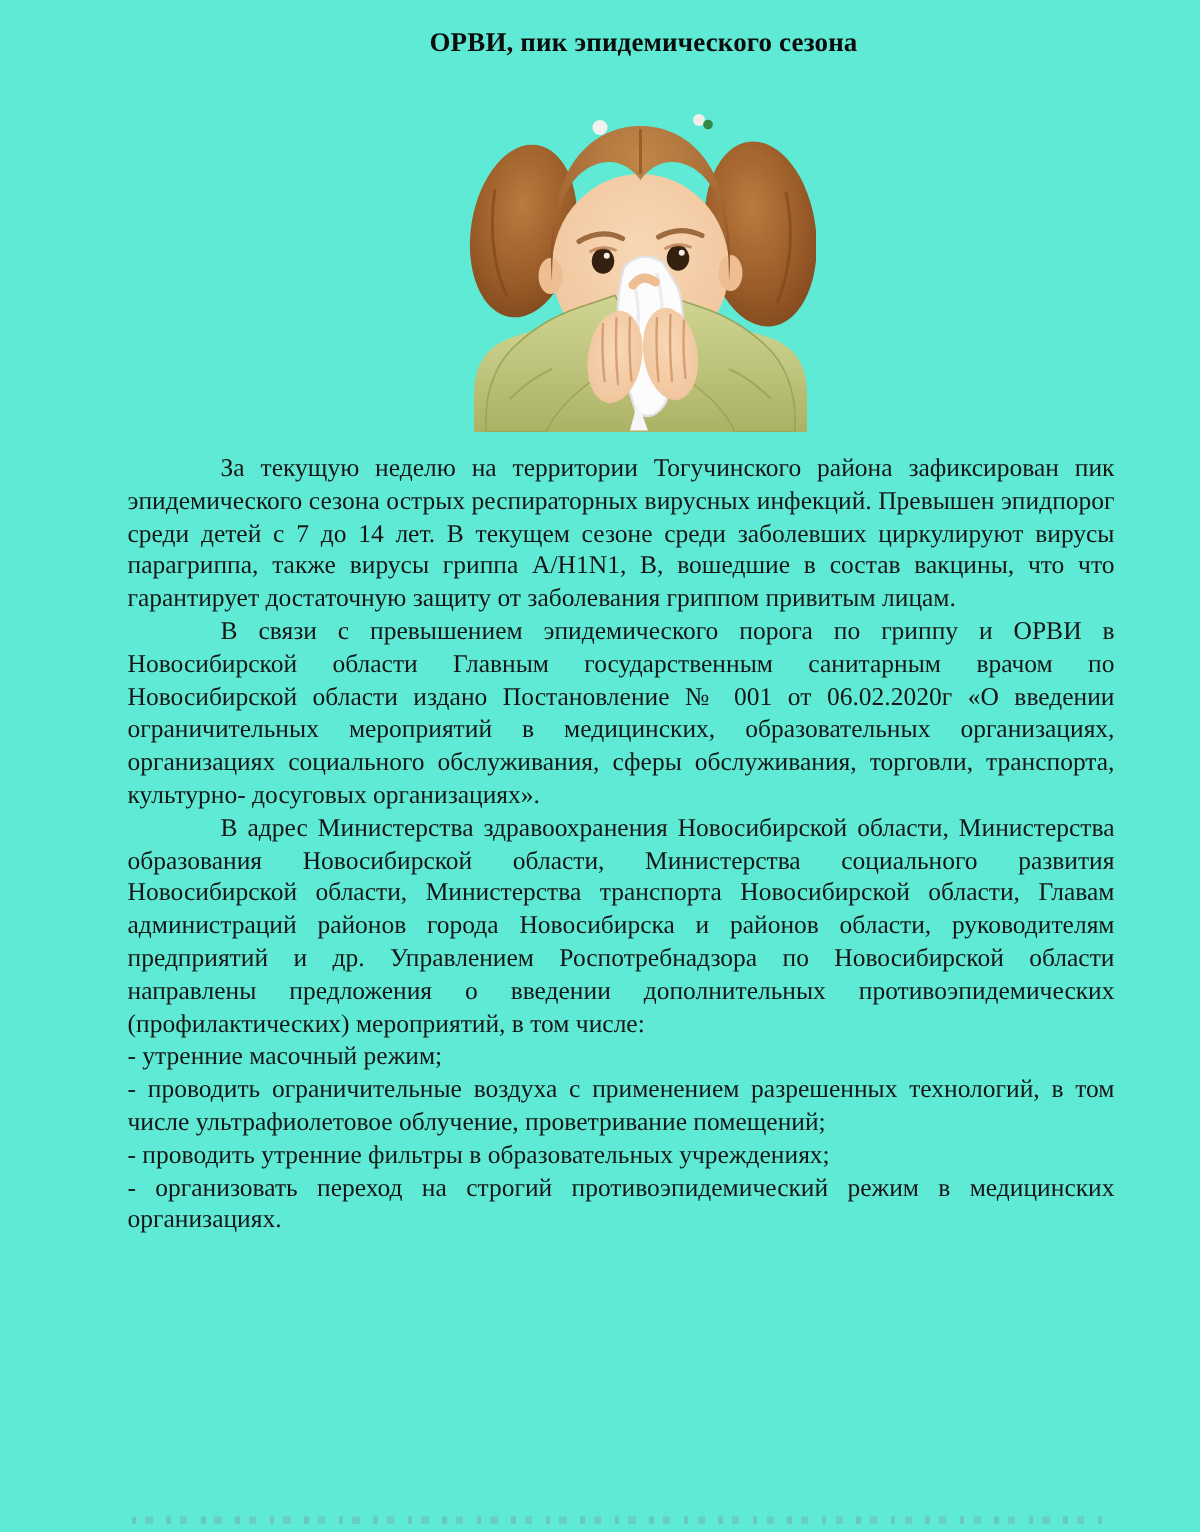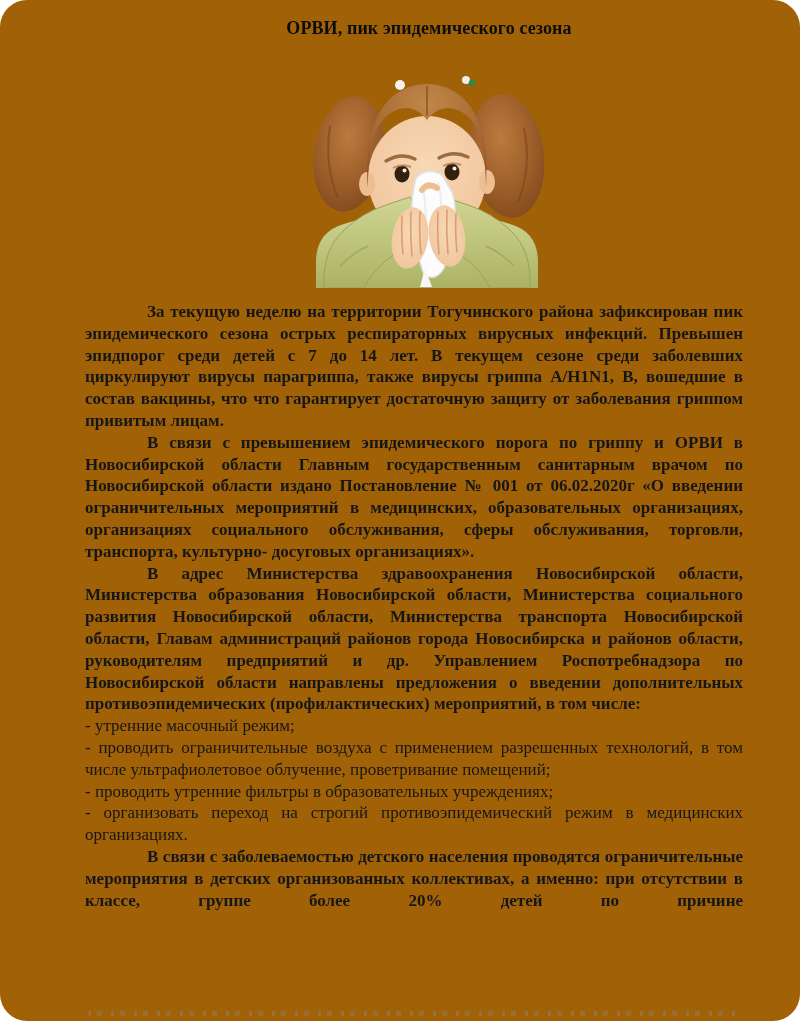--- a/index.html
+++ b/index.html
@@ -1,24 +1,23 @@
 <!DOCTYPE html>
 <html><head>
 <meta charset="utf-8">
 <style>
   html, body { margin: 0; padding: 0; background: #ffffff; }
   .page {
     position: relative;
     width: 800px;
     height: 1021px;
-    background: #a16207;
+    background: #5eead4;
     overflow: hidden;
     font-family: "Liberation Serif", serif;
     color: #161616;
-    border-radius: 27px;
   }
   .content {
     position: absolute;
     left: 85px;
     top: 16px;
     width: 658px;
   }
   .doc-title {
     text-align: center;
     font-weight: 700;
@@ -34,21 +33,21 @@
     margin: 16px 0 0 225px;
   }
   .photo-figure svg { display: block; }
   .body-text {
     margin-top: 13px;
     font-size: 17px;
     line-height: 21.8px;
     text-align: justify;
   }
   .body-text p { margin: 0; }
-  .indent { text-indent: 62px; font-weight: bold; }
+  .indent { text-indent: 62px; }
   .list-line { white-space: pre-wrap; }
   .last-justify { text-align-last: justify; }
   .clipped-remnant {
     position: absolute;
     left: 88px;
     top: 1011px;
     width: 648px;
     height: 5px;
     background: repeating-linear-gradient(90deg,
       rgba(125, 140, 165, 0.38) 0 3px,
@@ -145,18 +144,17 @@
     </div>
 
     <div class="body-text">
       <p class="indent">За текущую неделю на территории Тогучинского района зафиксирован пик эпидемического сезона острых респираторных вирусных инфекций. Превышен эпидпорог среди детей с 7 до 14 лет. В текущем сезоне среди заболевших циркулируют вирусы парагриппа, также вирусы гриппа A/H1N1, В, вошедшие в состав вакцины, что что гарантирует достаточную защиту от заболевания гриппом привитым лицам.</p>
       <p class="indent">В связи с превышением эпидемического порога по гриппу и ОРВИ в Новосибирской области Главным государственным санитарным врачом по Новосибирской области издано Постановление № 001 от 06.02.2020г «О введении ограничительных мероприятий в медицинских, образовательных организациях, организациях социального обслуживания, сферы обслуживания, торговли, транспорта, культурно- досуговых организациях».</p>
       <p class="indent">В адрес Министерства здравоохранения Новосибирской области, Министерства образования Новосибирской области, Министерства социального развития Новосибирской области, Министерства транспорта Новосибирской области, Главам администраций районов города Новосибирска и районов области, руководителям предприятий и др. Управлением Роспотребнадзора по Новосибирской области направлены предложения о введении дополнительных противоэпидемических (профилактических) мероприятий, в том числе:</p>
       <p class="list-line">- утренние масочный режим;</p>
       <p class="list-line">- проводить ограничительные воздуха с применением разрешенных технологий, в том числе ультрафиолетовое облучение, проветривание помещений;</p>
       <p class="list-line">- проводить утренние фильтры в образовательных учреждениях;</p>
       <p class="list-line">- организовать переход на строгий противоэпидемический режим в медицинских организациях.</p>
-      <p class="indent last-justify">В связи с заболеваемостью детского населения проводятся ограничительные мероприятия в детских организованных коллективах, а именно: при отсутствии в классе, группе более 20% детей по причине</p>
     </div>
   </div>
 
   <div class="clipped-remnant"></div>
 </div>
 
 </body></html>

